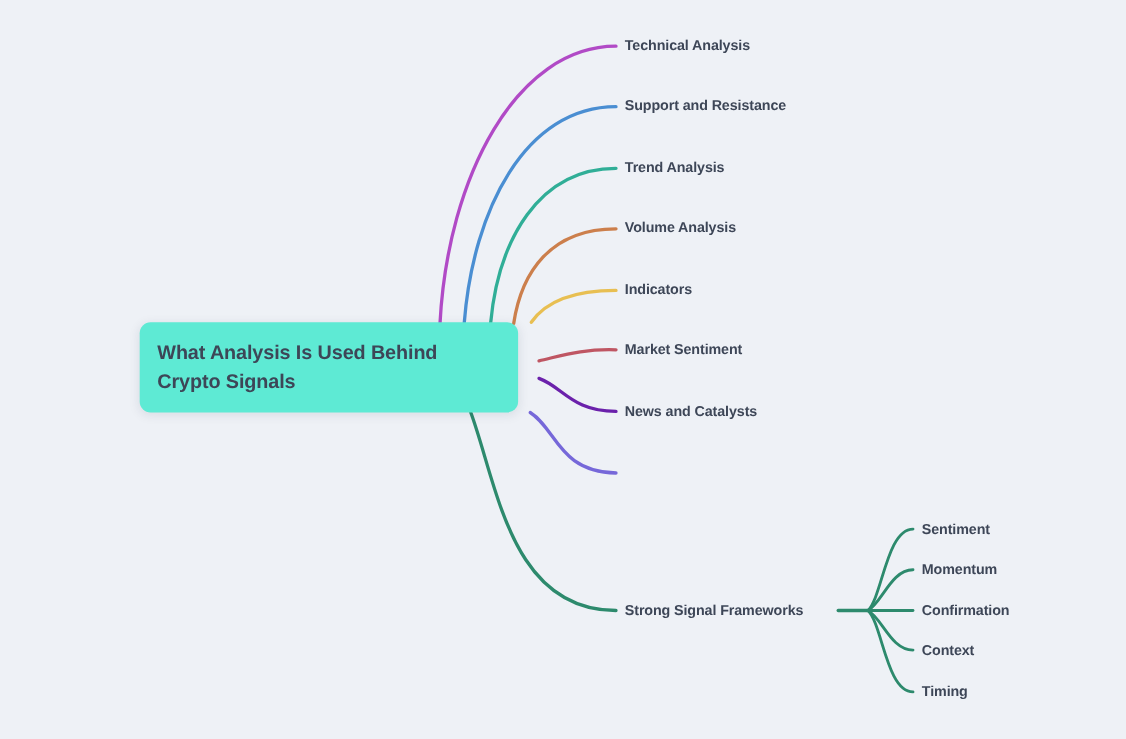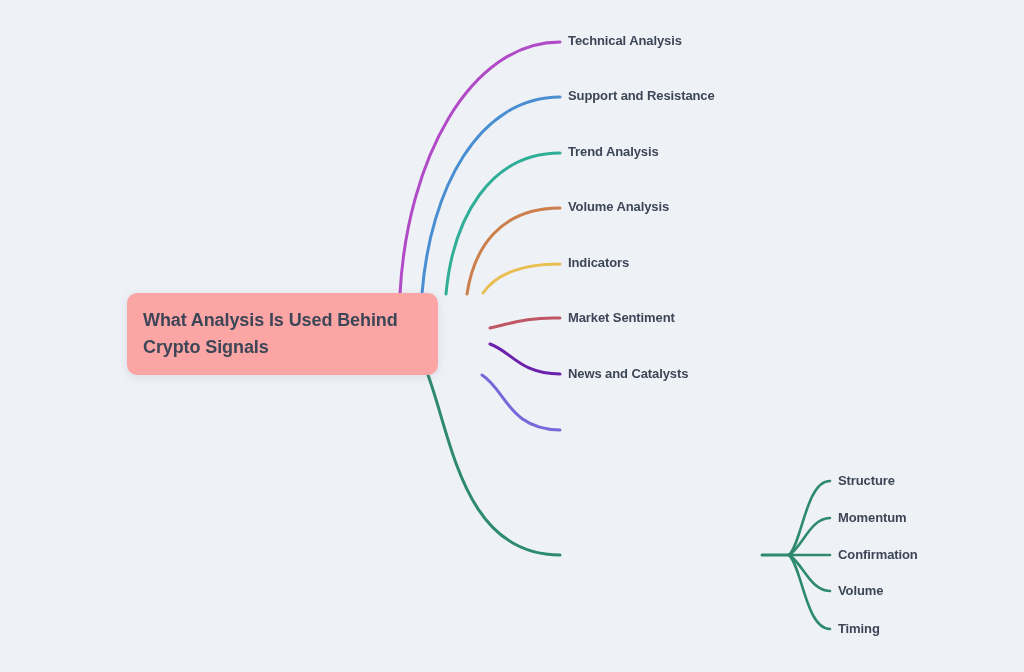--- a/index.html
+++ b/index.html
@@ -15,23 +15,23 @@
     position: absolute;
     left: 0; top: 0;
     width: 1024px; height: 672px;
   }
   .connectors path { fill: none; stroke-linecap: round; }
   .connectors .main { stroke-width: 3; }
   .connectors .sub  { stroke-width: 2.6; }
   .root-node {
     position: absolute;
     left: 127px; top: 293px;
-    width: 311px; height: 82px;
+    width: 344px; height: 82px;
     box-sizing: border-box;
-    background: #fca5a5;
+    background: #5eead4;
     border-radius: 10px;
     box-shadow: 0 2px 10px rgba(30, 40, 70, 0.10);
     display: flex;
     align-items: center;
     padding: 0 16px;
     font-size: 18px;
     line-height: 27px;
     font-weight: 700;
     color: #3d4657;
     letter-spacing: -0.1px;
@@ -84,20 +84,21 @@
     <span>What Analysis Is Used Behind Crypto Signals</span>
   </div>
 
   <div class="branch-label" style="top:30px">Technical Analysis</div>
   <div class="branch-label" style="top:85px">Support and Resistance</div>
   <div class="branch-label" style="top:141px">Trend Analysis</div>
   <div class="branch-label" style="top:196px">Volume Analysis</div>
   <div class="branch-label" style="top:252px">Indicators</div>
   <div class="branch-label" style="top:307px">Market Sentiment</div>
   <div class="branch-label" style="top:363px">News and Catalysts</div>
+  <div class="branch-label" style="top:544px">Strong Signal Frameworks</div>
 
-  <div class="sub-label" style="top:471px">Structure</div>
+  <div class="sub-label" style="top:471px">Sentiment</div>
   <div class="sub-label" style="top:508px">Momentum</div>
   <div class="sub-label" style="top:545px">Confirmation</div>
-  <div class="sub-label" style="top:581px">Volume</div>
+  <div class="sub-label" style="top:581px">Context</div>
   <div class="sub-label" style="top:619px">Timing</div>
 
 </div>
 
 </body></html>

